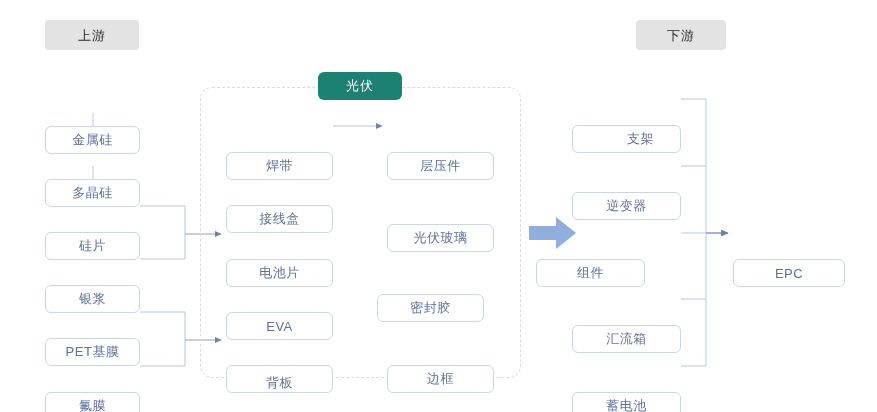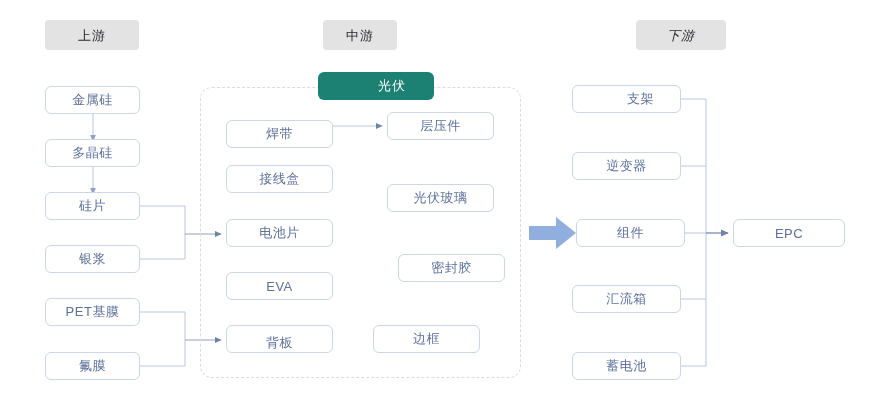--- a/index.html
+++ b/index.html
@@ -46,20 +46,21 @@
     background: #ffffff;
     border: 1px solid #ccd6e6;
     border-radius: 6px;
     color: #5c7099;
     font-size: 13px;
     display: flex;
     align-items: center;
     justify-content: center;
     letter-spacing: 0.5px;
     box-shadow: 0 0 0 0 rgba(0,0,0,0);
+    margin-top: 40px;
   }
   .mid-container {
     position: absolute;
     box-sizing: border-box;
     border: 1px dashed #dcdcdc;
     border-radius: 12px;
     background: transparent;
   }
   .mid-badge {
     position: absolute;
@@ -111,30 +112,27 @@
     <path d="M706,233 L728,233" stroke="#6e83a8" stroke-width="1.2" fill="none" marker-end="url(#arrowThin)"></path>
 
     <g>
       <path d="M529,226 L556,226 L556,217 L576,233 L556,249 L556,240 L529,240 Z" fill="#90aede"></path>
     </g>
   </svg>
 
   <div class="stage-header" style="left:45px; top:20px; width:94px; height:30px;">
     <span>上游</span>
   </div>
-  <div class="stage-header" style="left:323px; top:20px; width:74px; height:30px;">
-    <span>中游</span>
-  </div>
-  <div class="stage-header" style="left:636px; top:20px; width:90px; height:30px;font-style:italic;">
+  <div class="stage-header" style="left:636px; top:20px; width:90px; height:30px;">
     <span>下游</span>
   </div>
 
   <div class="mid-container" style="left:200px; top:87px; width:321px; height:291px;"></div>
 
-  <div class="mid-badge" style="left:318px; top:72px; width:84px; height:28px;padding-left:32px;">
+  <div class="mid-badge" style="left:318px; top:72px; width:84px; height:28px;">
     <span>光伏</span>
   </div>
 
   <div class="node" style="left:45px; top:86px; width:95px; height:28px;">
     <span>金属硅</span>
   </div>
   <div class="node" style="left:45px; top:139px; width:95px; height:28px;">
     <span>多晶硅</span>
   </div>
   <div class="node" style="left:45px; top:192px; width:95px; height:28px;">
@@ -143,21 +141,21 @@
   <div class="node" style="left:45px; top:245px; width:95px; height:28px;">
     <span>银浆</span>
   </div>
   <div class="node" style="left:45px; top:298px; width:95px; height:28px;">
     <span>PET基膜</span>
   </div>
   <div class="node" style="left:45px; top:352px; width:95px; height:28px;">
     <span>氟膜</span>
   </div>
 
-  <div class="node" style="left:226px; top:120px; width:107px; height:28px;">
+  <div class="node" style="left:226px; top:112px; width:107px; height:28px;">
     <span>焊带</span>
   </div>
   <div class="node" style="left:226px; top:165px; width:107px; height:28px;">
     <span>接线盒</span>
   </div>
   <div class="node" style="left:226px; top:219px; width:107px; height:28px;">
     <span>电池片</span>
   </div>
   <div class="node" style="left:226px; top:272px; width:107px; height:28px;">
     <span>EVA</span>
@@ -165,34 +163,34 @@
   <div class="node" style="left:226px; top:325px; width:107px; height:28px;align-items:flex-end;">
     <span>背板</span>
   </div>
 
   <div class="node" style="left:387px; top:112px; width:107px; height:28px;">
     <span>层压件</span>
   </div>
   <div class="node" style="left:387px; top:184px; width:107px; height:28px;">
     <span>光伏玻璃</span>
   </div>
-  <div class="node" style="left:398px; top:254px; width:107px; height:28px;">
+  <div class="node" style="left:377px; top:254px; width:107px; height:28px;">
     <span>密封胶</span>
   </div>
-  <div class="node" style="left:373px; top:325px; width:107px; height:28px;text-align:right;">
+  <div class="node" style="left:387px; top:325px; width:107px; height:28px;text-align:right;">
     <span>边框</span>
   </div>
 
   <div class="node" style="left:572px; top:85px; width:109px; height:28px;padding-left:28px;">
     <span>支架</span>
   </div>
   <div class="node" style="left:572px; top:152px; width:109px; height:28px;">
     <span>逆变器</span>
   </div>
-  <div class="node" style="left:576px; top:219px; width:109px; height:28px;">
+  <div class="node" style="left:536px; top:219px; width:109px; height:28px;">
     <span>组件</span>
   </div>
   <div class="node" style="left:572px; top:285px; width:109px; height:28px;">
     <span>汇流箱</span>
   </div>
   <div class="node" style="left:572px; top:352px; width:109px; height:28px;">
     <span>蓄电池</span>
   </div>
 
   <div class="node" style="left:733px; top:219px; width:112px; height:28px;">

